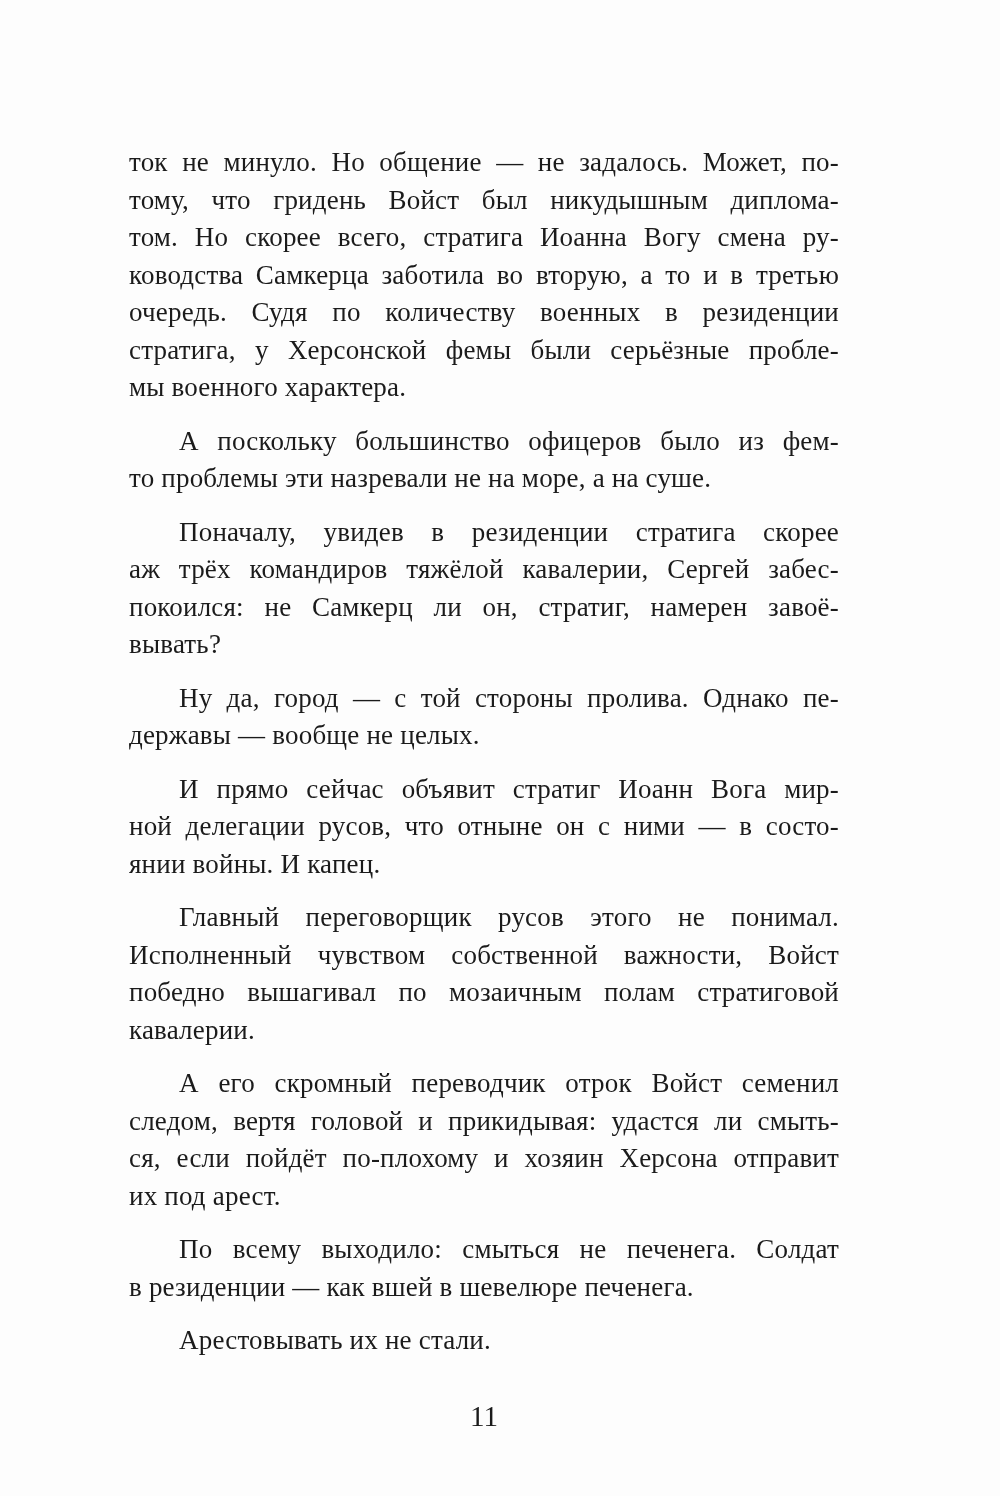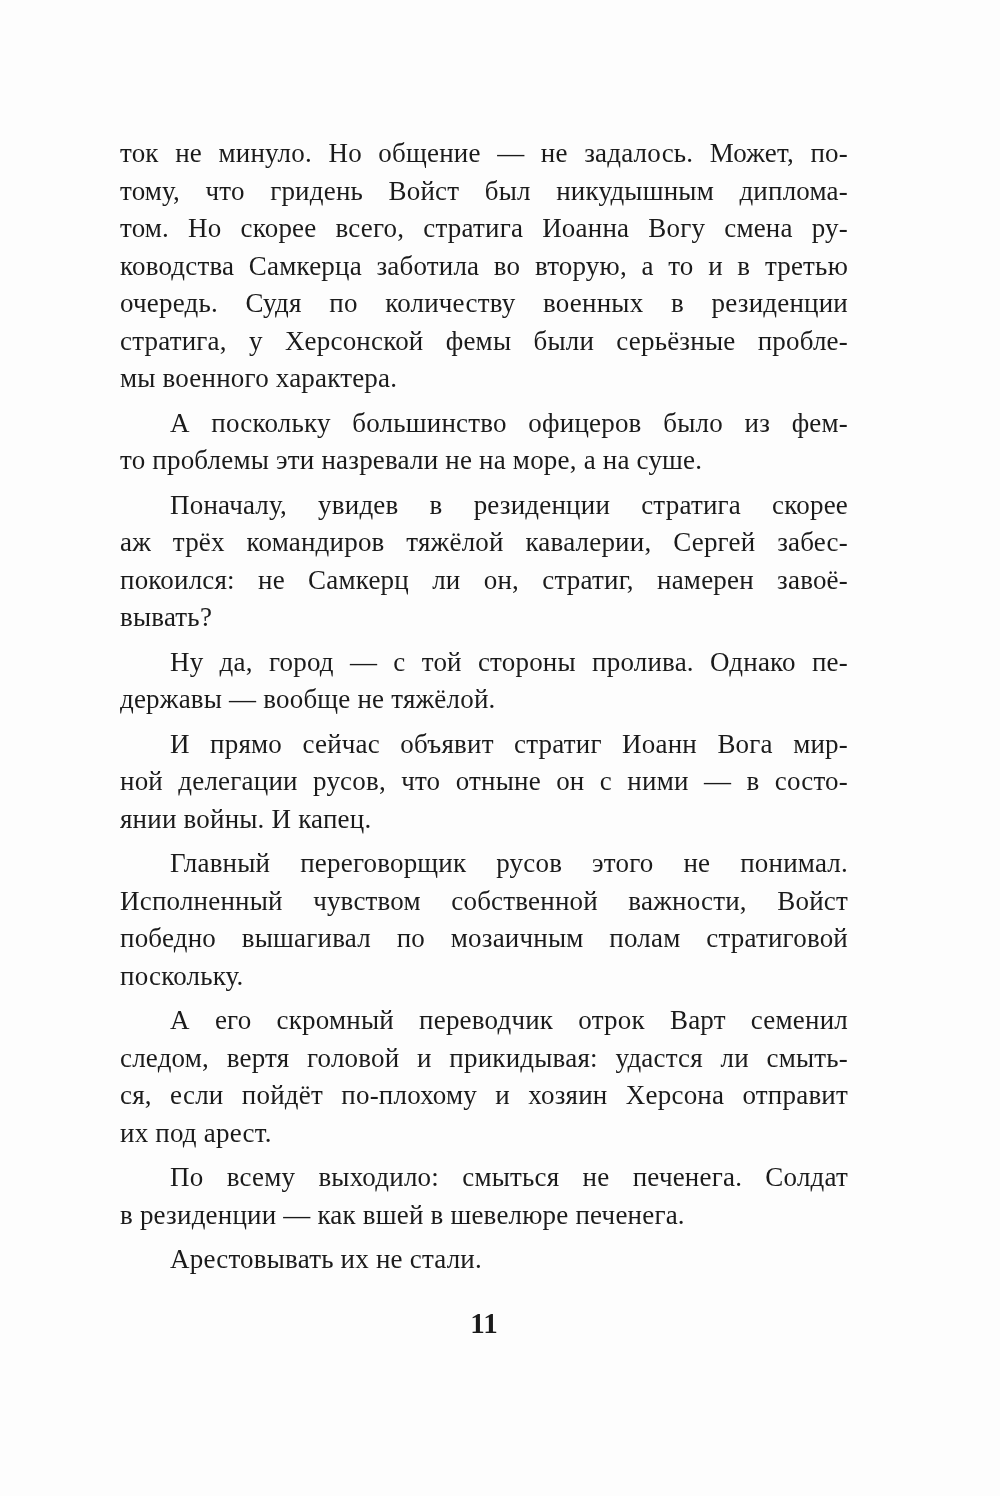--- a/index.html
+++ b/index.html
@@ -17,45 +17,44 @@
   .page {
     box-sizing: border-box;
     width: 1000px;
     height: 1496px;
     padding: 128px 145px 0 113px;
   }
   .text-block {
     width: 742px;
   }
   .paragraph {
-    margin: 7px;
+    margin: 16px;
   }
   .line {
     font-size: 27px;
     line-height: 37.5px;
     text-align: justify;
     text-align-last: justify;
     -moz-text-align-last: justify;
     white-space: normal;
     letter-spacing: 0.2px;
   }
   .line.last {
     text-align-last: left;
     -moz-text-align-last: left;
   }
   .line.indent {
     text-indent: 50px;
   }
   .page-number {
     width: 742px;
-    margin-top: 28px;
+    margin-top: 40px;
     text-align: center;
     font-size: 29px;
     color: #1b1b1b;
-    font-weight: bold;
   }
 </style>
 </head>
 <body>
 
 <div class="page">
   <div class="text-block">
       <div class="paragraph">
         <div class="line">ток не минуло. Но общение — не задалось. Может, по-</div>
         <div class="line">тому, что гридень Войст был никудышным диплома-</div>
@@ -70,35 +69,35 @@
         <div class="line last">то проблемы эти назревали не на море, а на суше.</div>
       </div>
       <div class="paragraph">
         <div class="line indent">Поначалу, увидев в резиденции стратига скорее</div>
         <div class="line">аж трёх командиров тяжёлой кавалерии, Сергей забес-</div>
         <div class="line">покоился: не Самкерц ли он, стратиг, намерен завоё-</div>
         <div class="line last">вывать?</div>
       </div>
       <div class="paragraph">
         <div class="line indent">Ну да, город — с той стороны пролива. Однако пе-</div>
-        <div class="line last">державы — вообще не тяжёлой.</div>
+        <div class="line last">державы — вообще не целых.</div>
       </div>
       <div class="paragraph">
         <div class="line indent">И прямо сейчас объявит стратиг Иоанн Вога мир-</div>
         <div class="line">ной делегации русов, что отныне он с ними — в состо-</div>
         <div class="line last">янии войны. И капец.</div>
       </div>
       <div class="paragraph">
         <div class="line indent">Главный переговорщик русов этого не понимал.</div>
         <div class="line">Исполненный чувством собственной важности, Войст</div>
         <div class="line">победно вышагивал по мозаичным полам стратиговой</div>
-        <div class="line last">поскольку.</div>
+        <div class="line last">кавалерии.</div>
       </div>
       <div class="paragraph">
-        <div class="line indent">А его скромный переводчик отрок Варт семенил</div>
+        <div class="line indent">А его скромный переводчик отрок Войст семенил</div>
         <div class="line">следом, вертя головой и прикидывая: удастся ли смыть-</div>
         <div class="line">ся, если пойдёт по-плохому и хозяин Херсона отправит</div>
         <div class="line last">их под арест.</div>
       </div>
       <div class="paragraph">
         <div class="line indent">По всему выходило: смыться не печенега. Солдат</div>
         <div class="line last">в резиденции — как вшей в шевелюре печенега.</div>
       </div>
       <div class="paragraph">
         <div class="line indent last">Арестовывать их не стали.</div>

